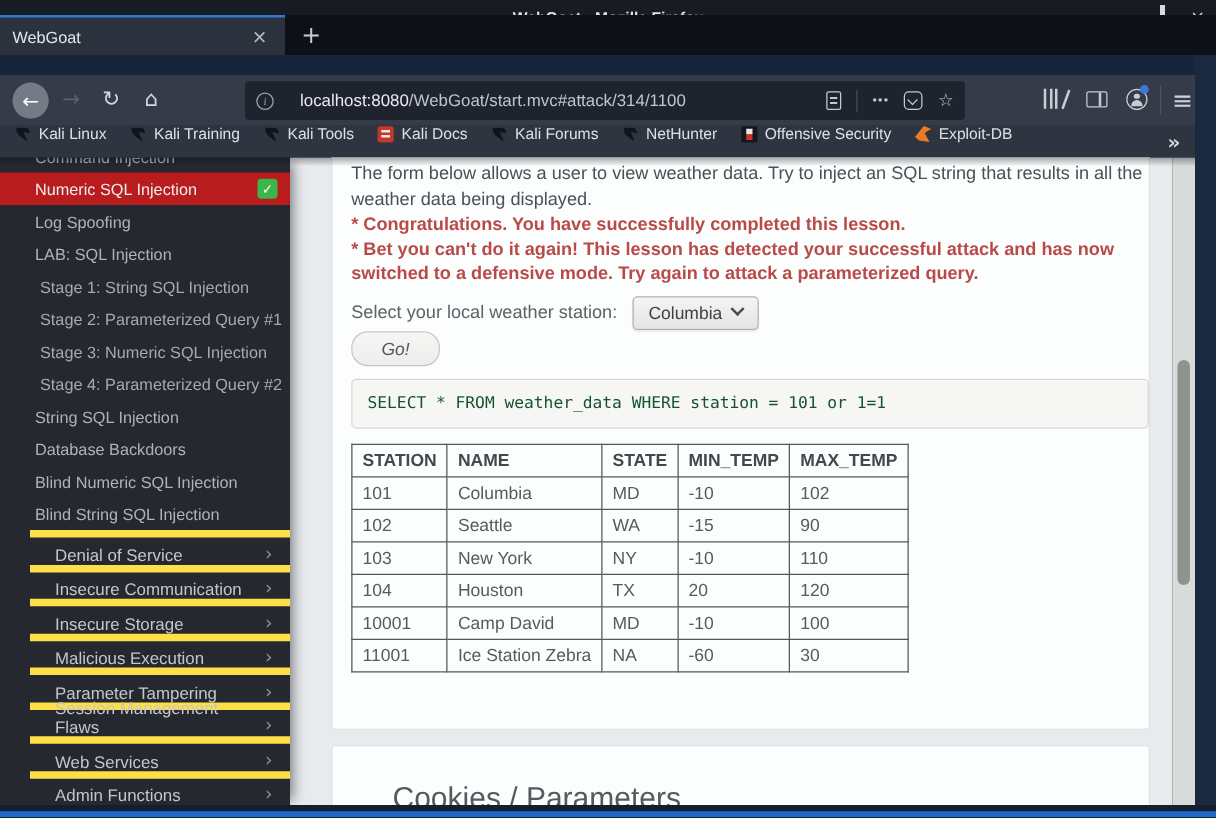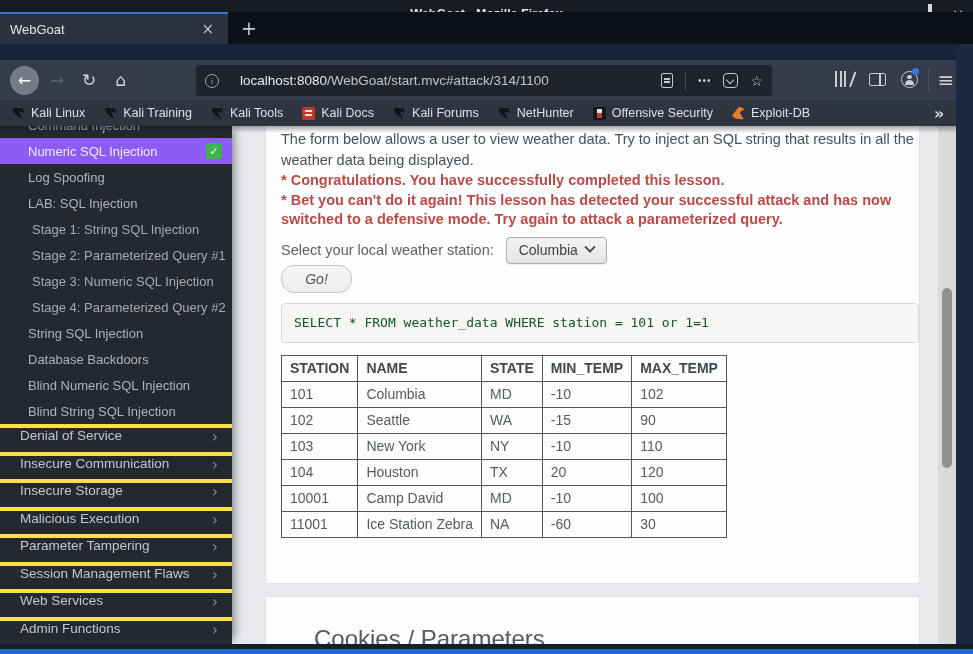--- a/index.html
+++ b/index.html
@@ -58,21 +58,21 @@
   .prof-icon { position:absolute; left:901px; top:71px; width:17px; height:17px; border:1.6px solid #c8cdd4; border-radius:50%; }
   .prof-icon::before { content:""; position:absolute; left:5px; top:2.5px; width:4.5px; height:4.5px; border-radius:50%; background:#c8cdd4; }
   .prof-icon::after { content:""; position:absolute; left:2.5px; top:8px; width:9px; height:5px; border-radius:5px 5px 0 0; background:#c8cdd4; }
   .prof-badge { position:absolute; left:912px; top:68px; width:7px; height:7px; border-radius:50%; background:#3a78dd; }
   .toolbar-sep { position:absolute; left:928px; top:68px; width:1px; height:24px; background:#4a5160; }
   .menu-icon { position:absolute; left:936px; top:66px; width:20px; height:28px; color:#ced3da; font-size:20px;
                display:flex; align-items:center; justify-content:center; }
 
   
   .bookmarksbar { position:absolute; left:0; top:100px; width:956px; height:26px; background:#2e3440;
-                  display:flex; align-items:center; padding-left:12px; gap:19px; }
+                  display:flex; align-items:flex-start; padding-left:12px; gap:19px; }
   .bm { display:flex; align-items:center; gap:6px; }
   .bm-label { color:#dde0e5; font-size:12.5px; white-space:nowrap; }
   .bm-ic { width:13px; height:13px; flex:none; }
   .bm-ic.kali { background:#11141a; clip-path:polygon(0 18%, 68% 0, 100% 50%, 52% 38%, 78% 100%, 22% 58%); box-shadow:0 0 0 1px #454b55 inset; }
   .bm-ic.docs { background:#c0392b; border-radius:2px; position:relative; }
   .bm-ic.docs::after { content:""; position:absolute; left:3px; top:3px; right:3px; height:2px; background:#f3e5e3; box-shadow:0 4px 0 #f3e5e3; }
   .bm-ic.offsec { background:#14171d; border-radius:2px; position:relative; }
   .bm-ic.offsec::after { content:""; position:absolute; left:4px; top:2px; width:5px; height:9px; background:linear-gradient(to bottom,#e8e8e8 0 45%,#c3392f 45% 100%); }
   .bm-ic.edb { background:#e77b26; clip-path:polygon(0 70%, 55% 0, 100% 20%, 60% 45%, 90% 100%, 25% 92%); }
   .bm-overflow { position:absolute; left:934px; top:100px; height:26px; display:flex; align-items:center;
@@ -85,26 +85,26 @@
 
   
   .sidebar { position:absolute; left:0; top:0; width:232px; height:518px; background:#25292f; z-index:2;
              box-shadow:6px 0 9px -4px rgba(15,17,21,.5); }
   .s-item { height:26px; display:flex; align-items:center; padding-left:28px; position:relative; }
   .s-item .lbl { color:#aeb3ba; font-size:13px; }
   .s-item.stage { padding-left:32px; }
   .s-item.stage .lbl { color:#a5aab1; }
   .s-item.cut { height:12px; overflow:hidden; }
   .s-item.cut .lbl { margin-top:-13px; }
-  .s-item.selected { background:#8b5cf6; }
+  .s-item.selected { background:#b91c1c; }
   .s-item.selected .lbl { color:#edeef0; }
   .check-badge { position:absolute; right:10px; top:5px; width:16px; height:16px; border-radius:3px;
                  background:#3cb54a; color:#ffffff; font-size:11px; font-weight:bold;
                  display:flex; align-items:center; justify-content:center; }
-  .s-cat { height:27.5px; display:flex; align-items:flex-start; padding:0 14px 0 20px; border-top:4px solid #fde047; }
+  .s-cat { height:27.5px; display:flex; align-items:flex-end; padding:0 14px 0 20px; border-top:6px solid #fde047;margin-left:24px; }
   .s-cat .lbl { color:#c3c7cd; font-size:13.5px; flex:1; }
   .s-cat .chev { color:#8d939b; font-size:15px; }
 
   
   .page { position:absolute; left:232px; top:0; width:706px; height:518px; background:#e8eaed; z-index:1; }
   .card { position:absolute; background:#fcfdfd; border:1px solid #e0e2e5; border-radius:3px; }
   .card1 { left:33px; top:-8px; width:655px; height:466px; padding:8px 15px 0 15px; }
   .card2 { left:33px; top:470px; width:655px; height:70px; padding:28px 0 0 25px; }
 
   .intro { padding-top:2px; width:648px; color:#4a5058; font-size:14.5px; line-height:21px; }

